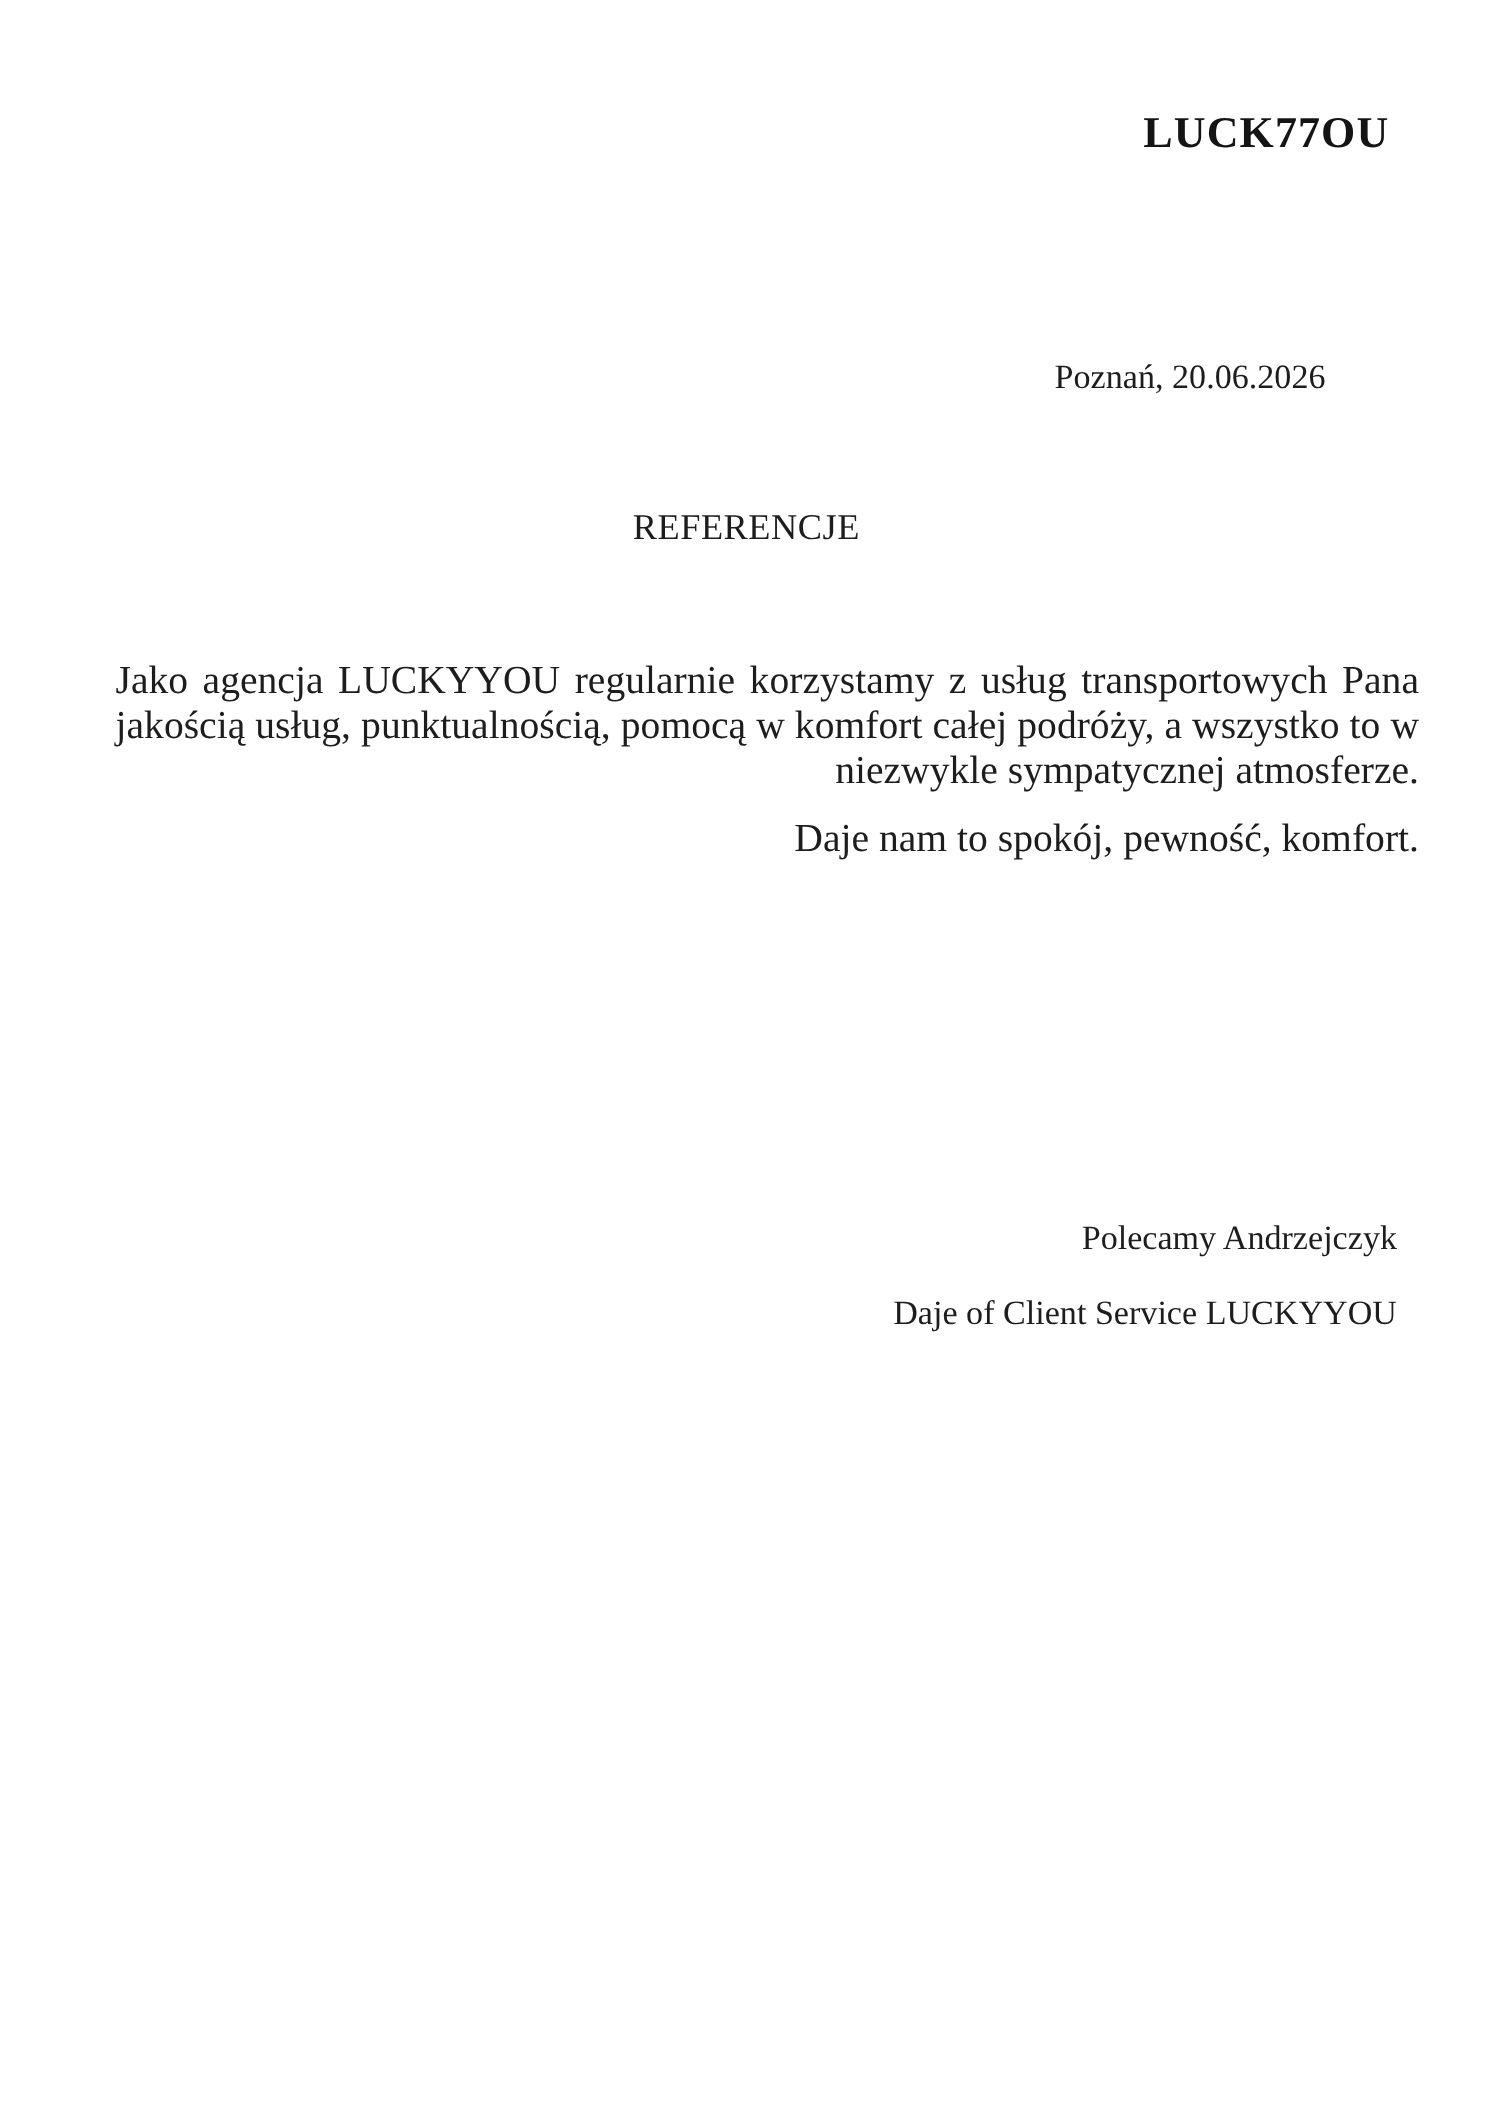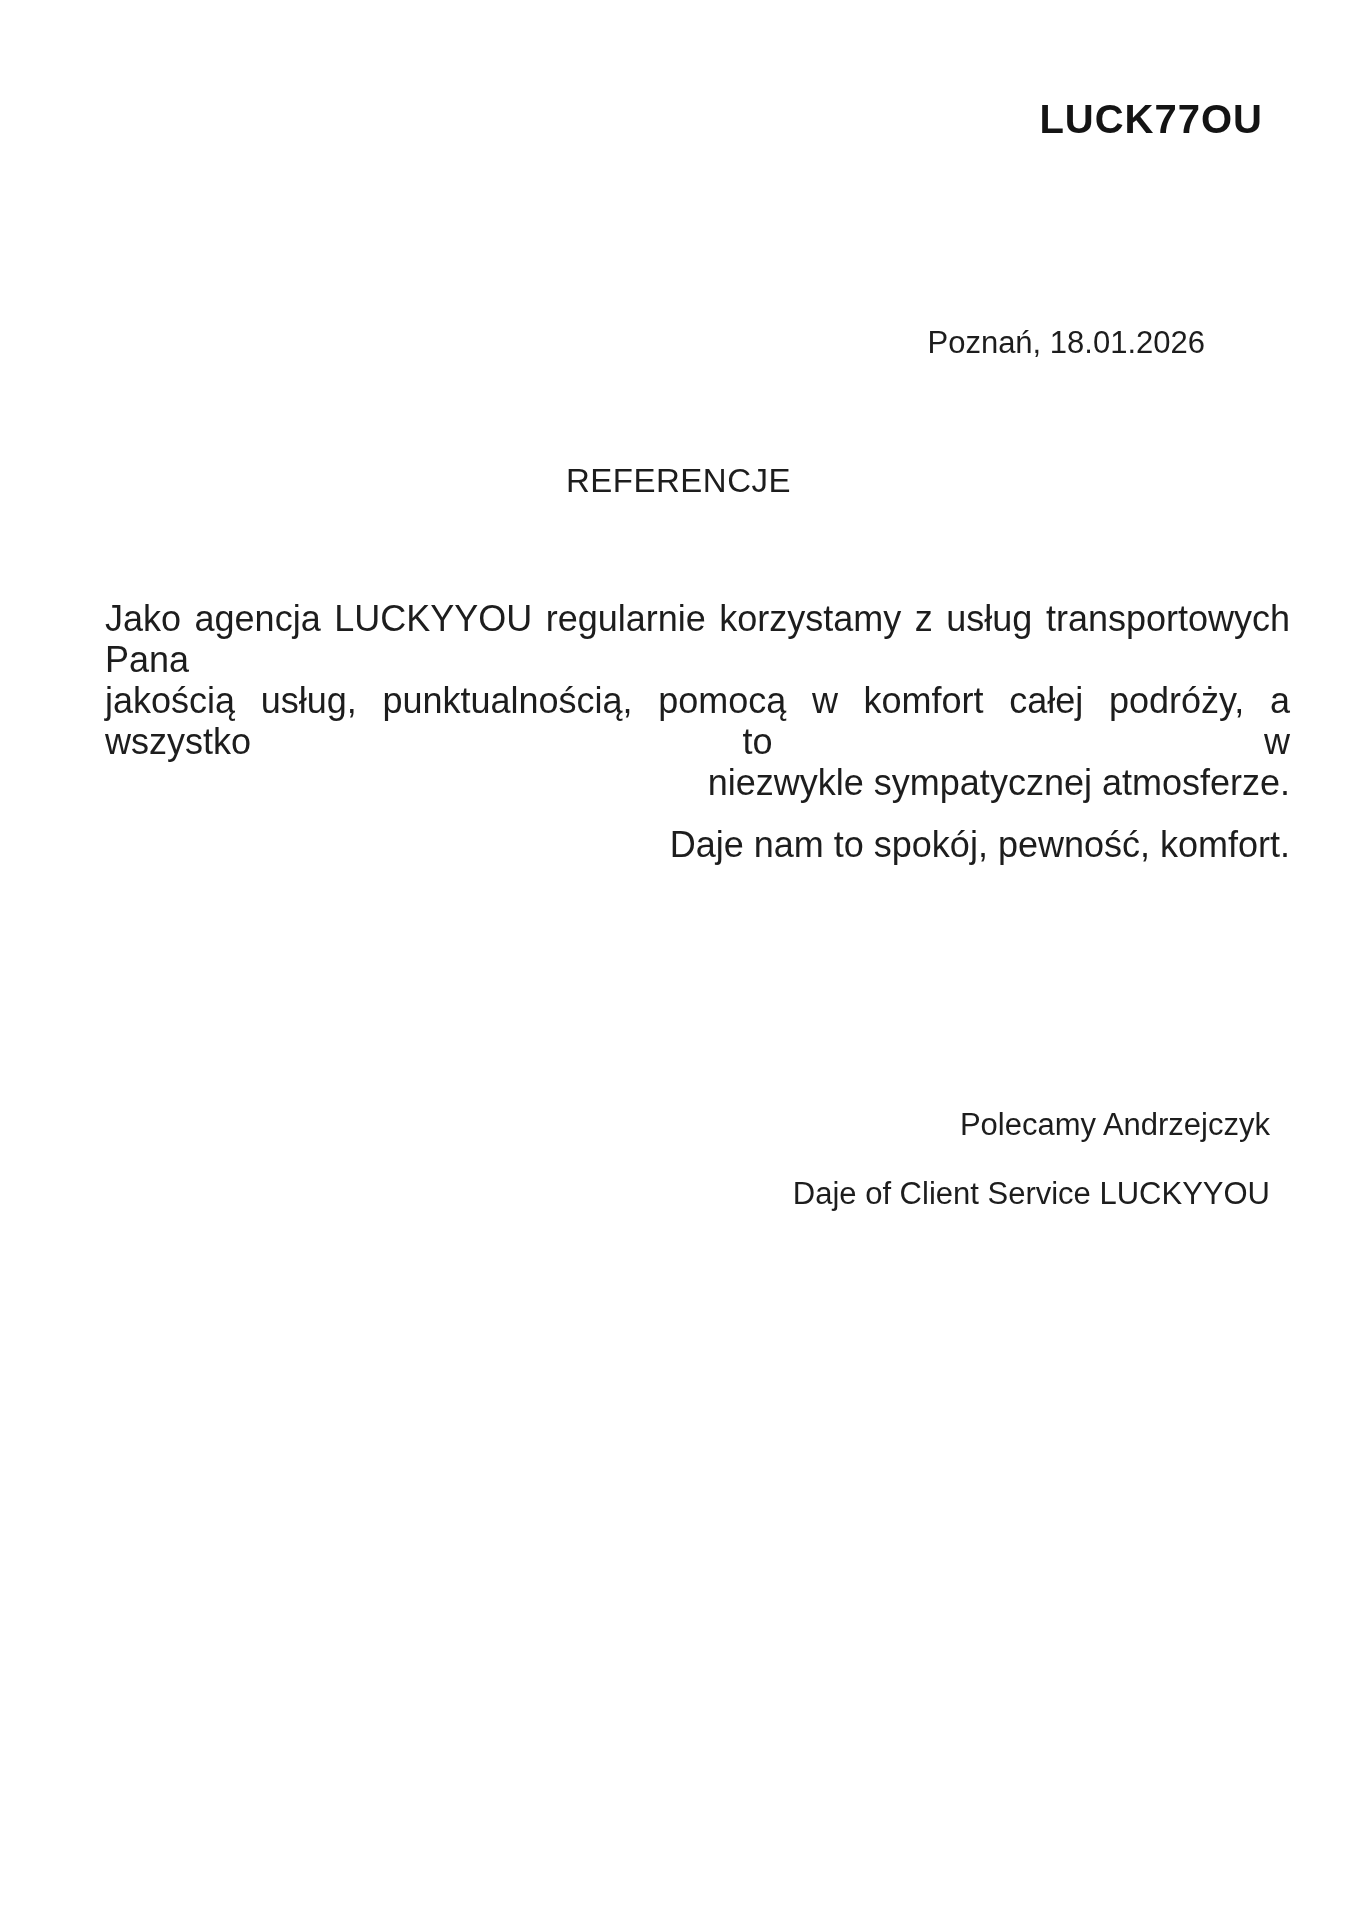--- a/index.html
+++ b/index.html
@@ -6,21 +6,21 @@
     margin: 0;
     padding: 0;
     background: #ffffff;
   }
   .page {
     position: relative;
     width: 1357px;
     height: 1494px;
     background: #ffffff;
     color: #1d1d1d;
-    font-family: Liberation Sans, sans-serif;
+    font-family: Liberation Serif, serif;
     overflow: hidden;
   }
   .logo {
     position: absolute;
     top: 97px;
     right: 94px;
     font-size: 40px;
     font-weight: 700;
     letter-spacing: 1px;
     color: #141414;
@@ -83,21 +83,21 @@
     white-space: nowrap;
   }
 </style>
 </head>
 <body>
 
 <div class="page">
 
   <div class="logo">LUCK77OU</div>
 
-  <div class="dateline">Poznań, 18.01.2026</div>
+  <div class="dateline">Poznań, 20.06.2026</div>
 
   <h1 class="title">REFERENCJE</h1>
 
   <div class="body-text">
 
     <p class="para">
       <span class="line just">Jako agencja LUCKYYOU regularnie korzystamy z usług transportowych Pana</span>
       <span class="line just">jakością usług, punktualnością, pomocą w komfort całej podróży, a wszystko to w</span>
       <span class="line">niezwykle sympatycznej atmosferze.</span>
     </p>

